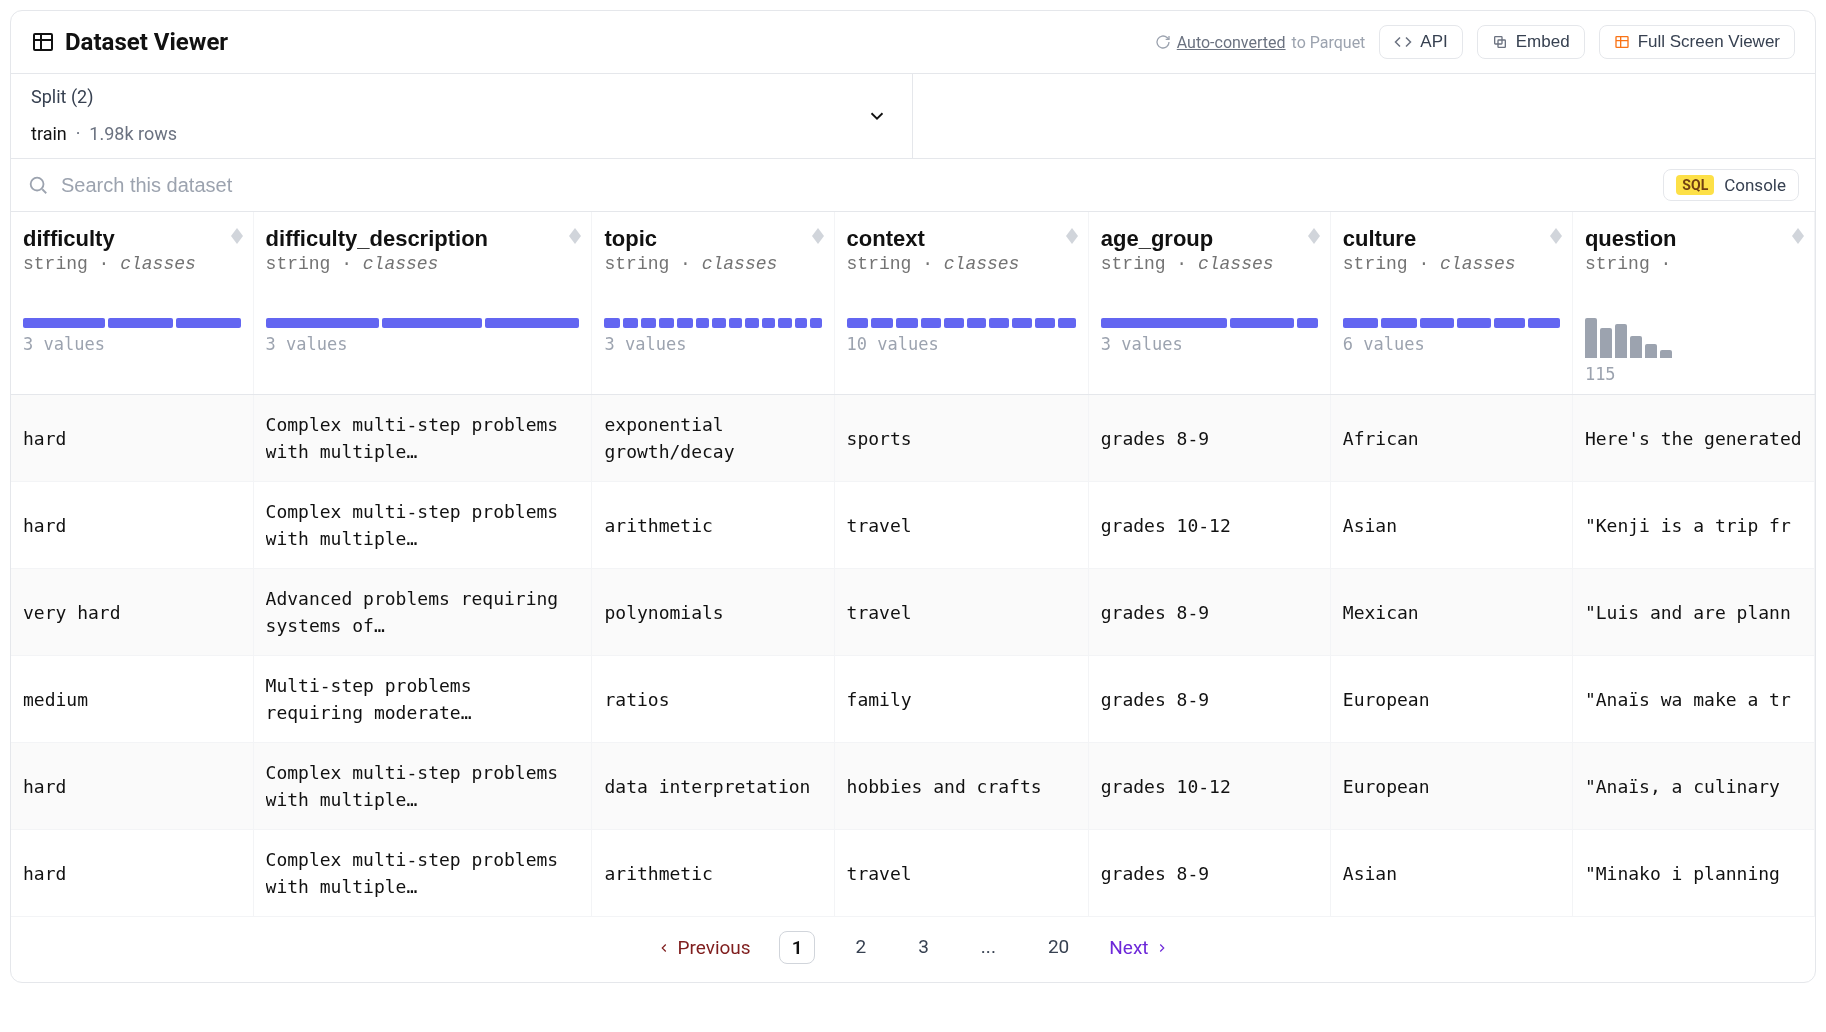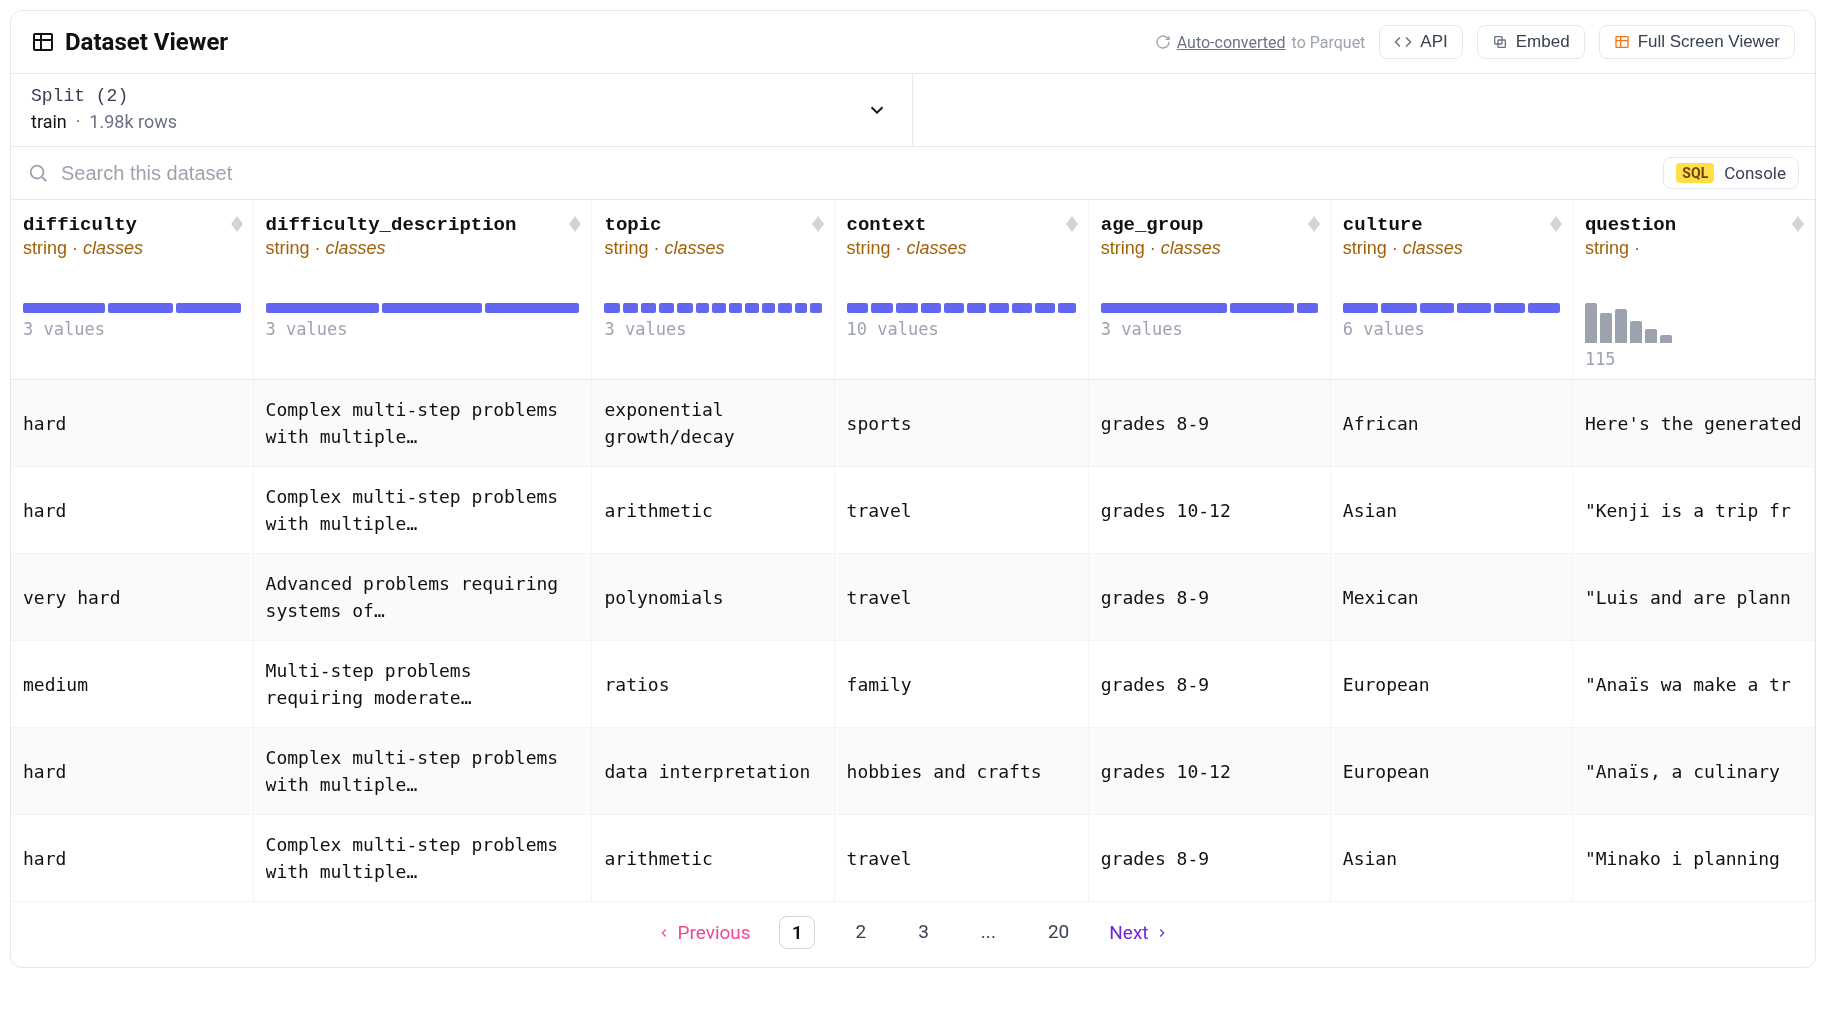--- a/index.html
+++ b/index.html
@@ -41,21 +41,21 @@
     display: flex;
     border-bottom: 1px solid #e5e7eb;
   }
   .split-select {
     width: 50%;
     padding: 12px 20px 14px;
     border-right: 1px solid #e5e7eb;
     cursor: pointer;
     position: relative;
   }
-  .split-label { color: #374151; font-size: 18px; margin-bottom: 5px; font-family: Liberation Mono, monospace; }
+  .split-label { color: #374151; font-size: 18px; margin-bottom: 16px; }
   .split-value { font-size: 18px; color: #111; }
   .split-value .rows { color: #6b7280; }
   .split-chev { position: absolute; right: 24px; top: 50%; transform: translateY(-50%); color:#111; }
   
   .search-row {
     display: flex; align-items: center; justify-content: space-between;
     padding: 10px 16px; border-bottom: 1px solid #e5e7eb;
   }
   .search-box { display: flex; align-items: center; gap: 12px; flex: 1; }
   .search-box input {
@@ -75,22 +75,22 @@
   .table-scroll { overflow-x: hidden; }
   table { border-collapse: collapse; width: 100%; table-layout: fixed; }
   th {
     text-align: left; vertical-align: top;
     padding: 14px 12px 10px;
     border-bottom: 1px solid #e5e7eb;
     border-right: 1px solid #f3f4f6;
     font-weight: 400;
     position: relative;
   }
-  th .col-name { font-weight: 700; font-size: 19px; font-family: Liberation Mono, monospace; }
-  th .col-type { color: #a16207; font-size: 18px; font-family: Liberation Sans, sans-serif; margin-top:2px;}
+  th .col-name { font-weight: 700; font-size: 22px; font-family: Liberation Sans, sans-serif; }
+  th .col-type { color: #737373; font-size: 18px; font-family: Liberation Mono, monospace; margin-top:2px;}
   th .sort { position: absolute; right: 10px; top: 16px; color: #d1d5db; display:flex; flex-direction:column; gap:0; line-height:0.5;}
   .dist { margin-top: 44px; }
   .bar-row { display: flex; gap: 3px; height: 10px; align-items: flex-end;}
   .seg { background: #6366f1; height: 10px; border-radius: 2px; }
   .hist { display:flex; gap:3px; align-items:flex-end; height:40px;}
   .hist .hb { width:12px; background:#9ca3af; border-radius:2px 2px 0 0;}
   .dist-label { color: #9ca3af; font-family: ui-monospace, Menlo, Consolas, monospace; font-size: 17px; margin-top: 6px; }
   td {
     padding: 16px 12px;
     border-bottom: 1px solid #f3f4f6;
@@ -106,21 +106,21 @@
     -webkit-line-clamp: 2;
     -webkit-box-orient: vertical;
     overflow: hidden;
     line-height: 1.5;
   }
   
   .pagination {
     display: flex; align-items: center; justify-content: center;
     gap: 28px; padding: 14px 0 18px; font-size: 19px; color: #374151;
   }
-  .pg-btn { color: #ec4899; display:inline-flex; align-items:center; gap:6px;}
+  .pg-btn { color: #7f1d1d; display:inline-flex; align-items:center; gap:6px;}
   .pg-num { padding: 4px 12px; border-radius: 8px; }
   .pg-num.current { border: 1px solid #d1d5db; font-weight: 600; color:#111;}
   svg { display:block; }
 </style>
 </head>
 <body>
 
 <div class="container">
 
   <div class="header">

